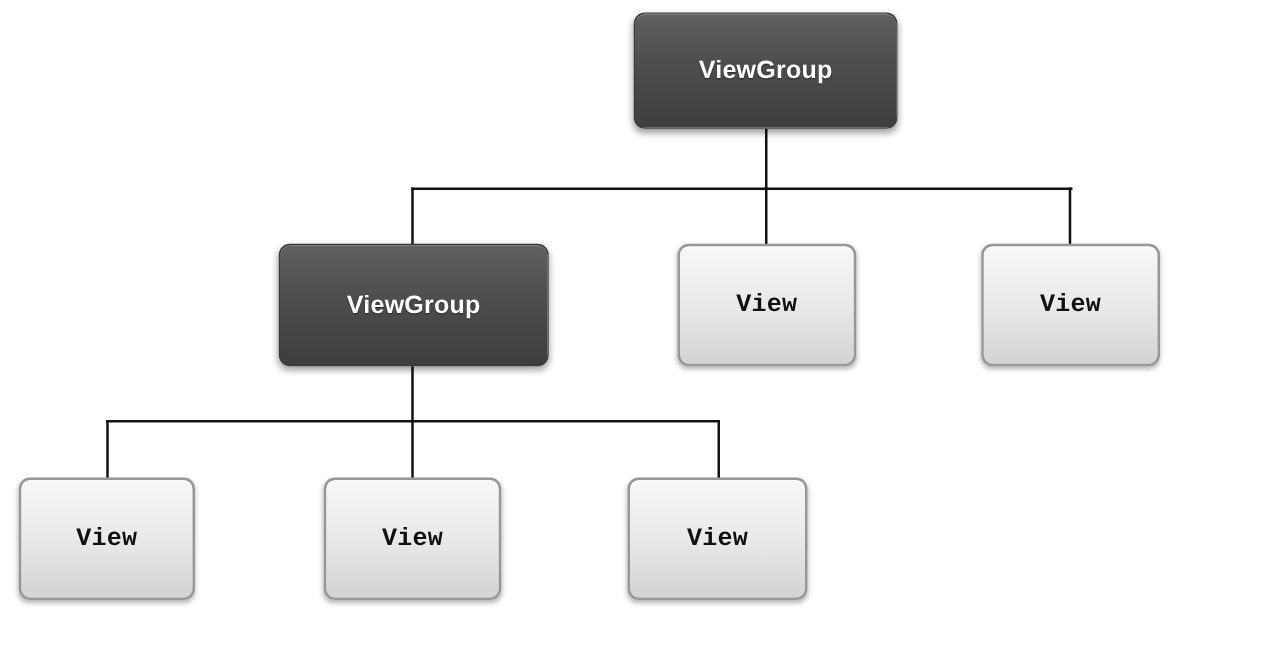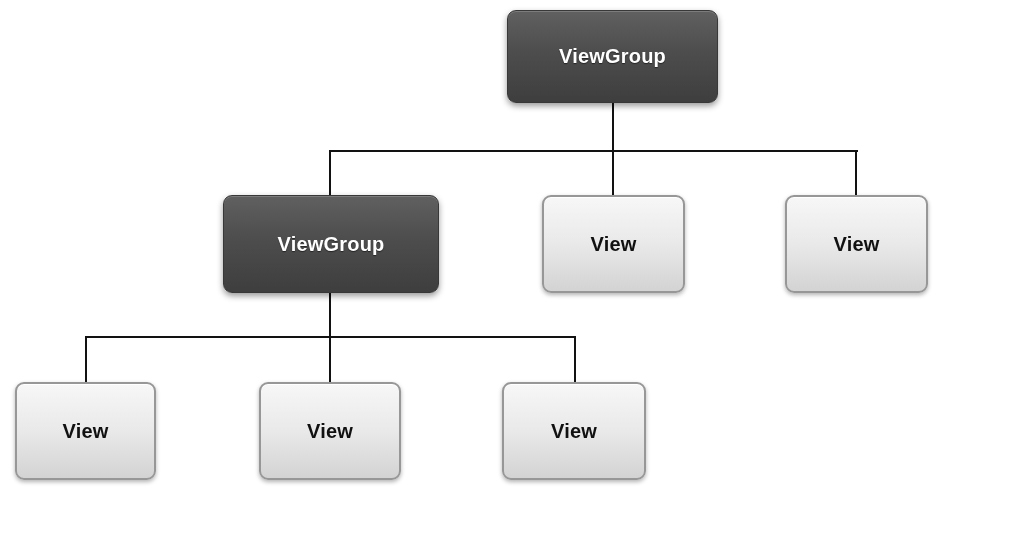--- a/index.html
+++ b/index.html
@@ -31,20 +31,21 @@
     border: 1px solid #383838;
     color: #ffffff;
     box-shadow: 0 3px 6px rgba(0,0,0,0.40), inset 0 1px 0 rgba(255,255,255,0.18);
     text-shadow: 0 1px 1px rgba(0,0,0,0.5);
   }
   .node-view {
     background: linear-gradient(to bottom, #f7f7f7 0%, #e9e9e9 50%, #d3d3d3 100%);
     border: 2px solid #979797;
     color: #111111;
     box-shadow: 0 2px 4px rgba(0,0,0,0.30), inset 0 1px 0 rgba(255,255,255,0.9);
+    font-family: Liberation Mono, monospace;
   }
   .line {
     position: absolute;
     background: #121212;
   }
 </style>
 </head>
 <body>
 
 <div id="canvas">

